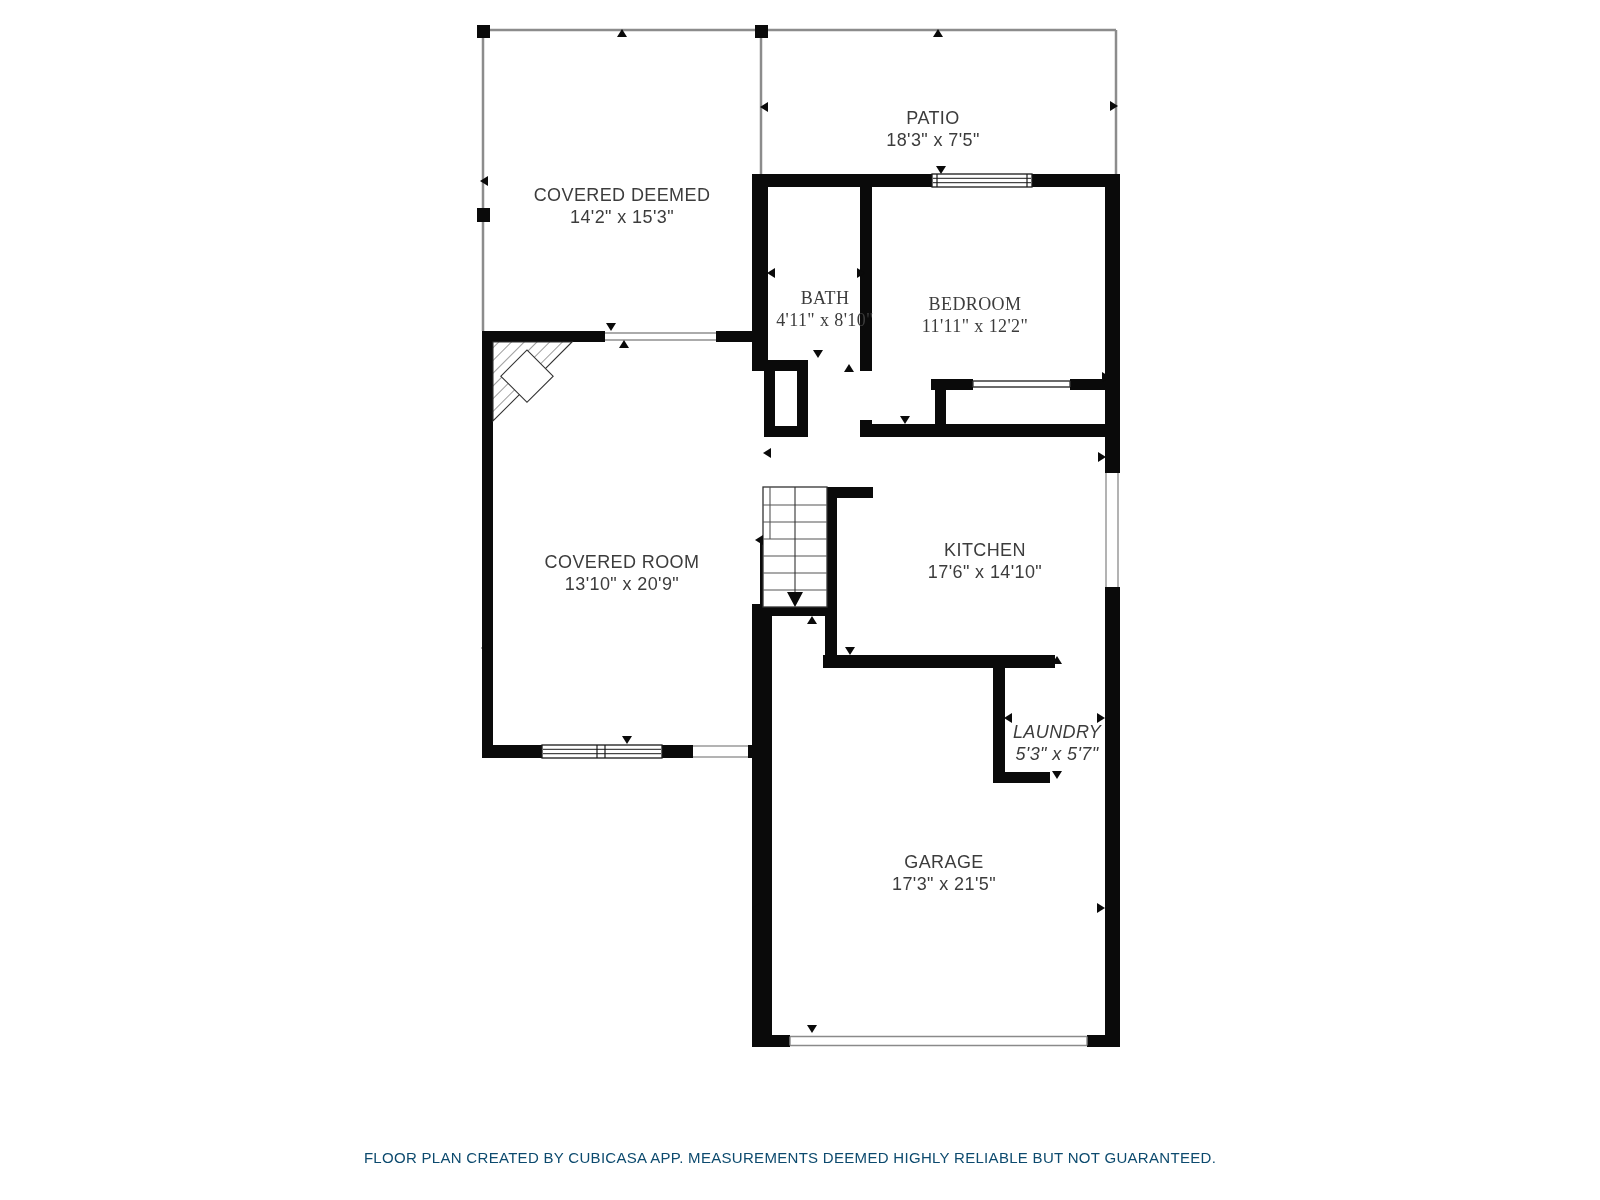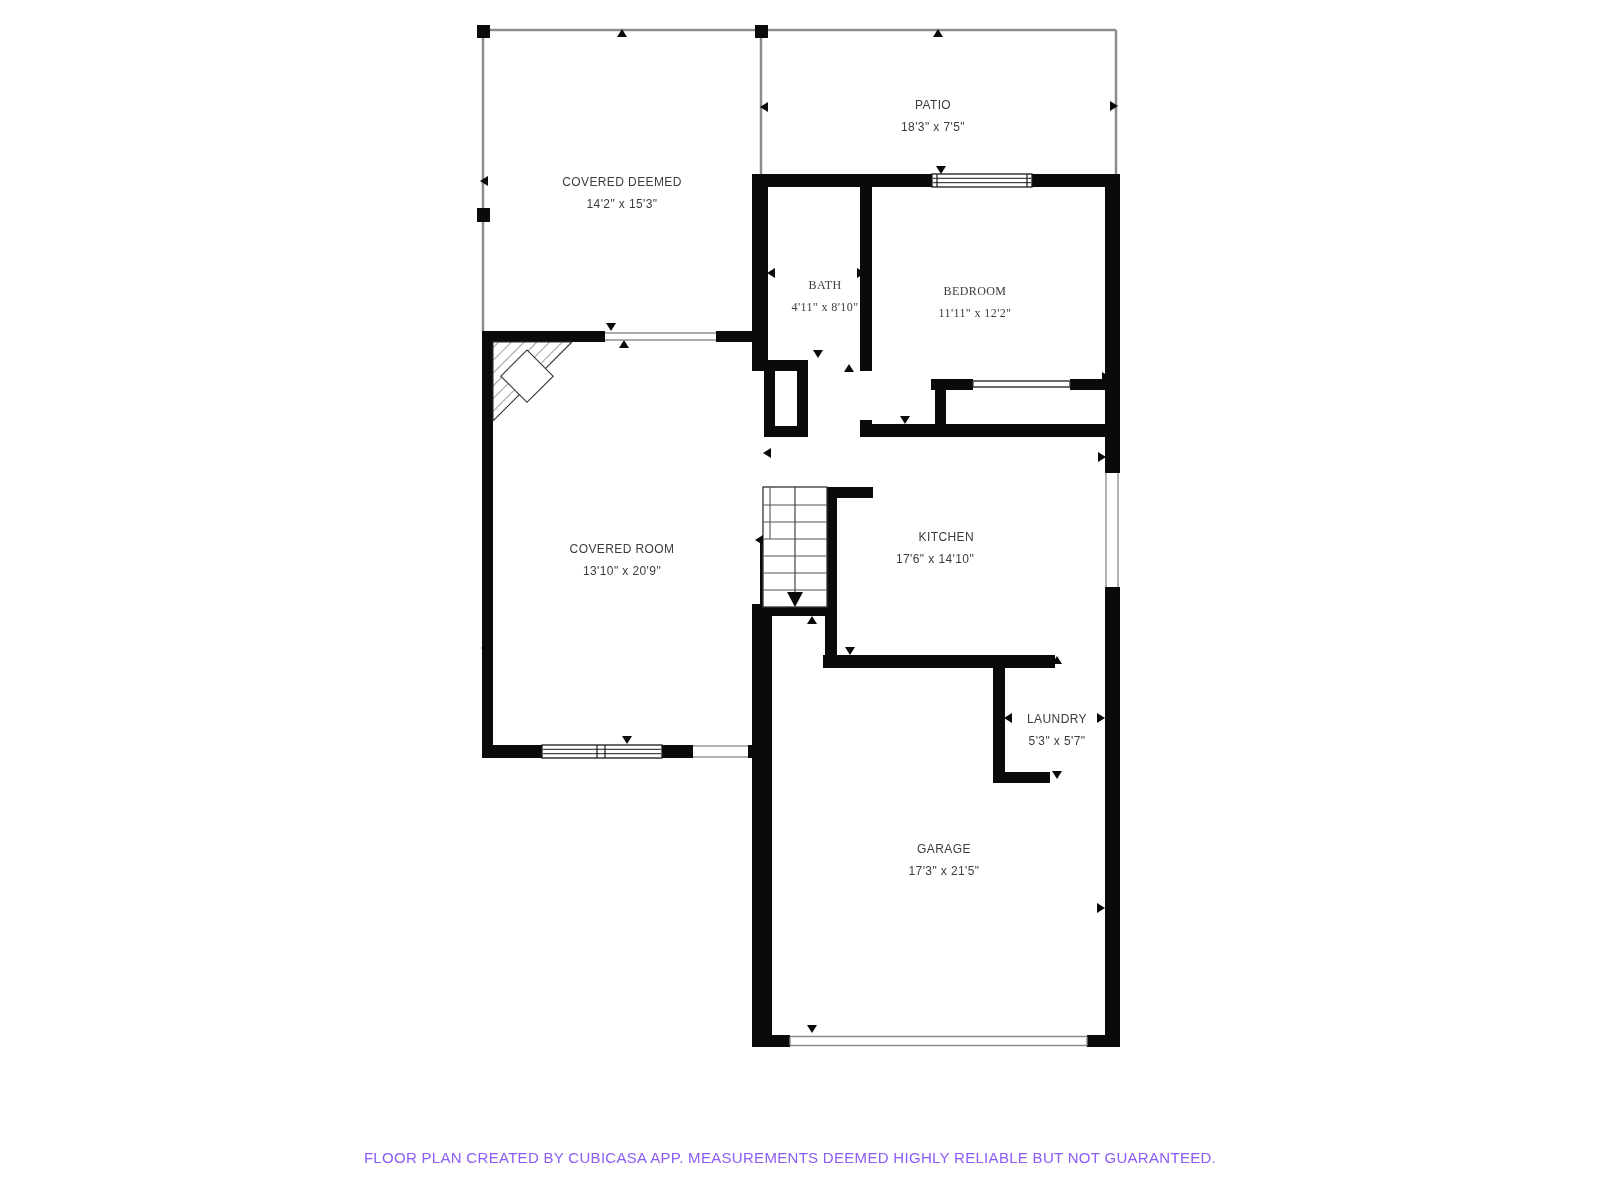--- a/index.html
+++ b/index.html
@@ -9,31 +9,32 @@
     background:#ffffff;
     font-family:"Liberation Sans","DejaVu Sans",sans-serif;
     overflow:hidden;
   }
   .plan svg{position:absolute;left:0;top:0;}
   .room-label{
     position:absolute;
     transform:translate(-50%,-50%);
     text-align:center;
     color:#3c3c3c;
-    font-size:12px;
+    font-size:18px;
     line-height:22px;
     letter-spacing:.4px;
     white-space:nowrap;
+    margin-top:13px;
   }
   .footer-note{
     position:absolute;
     left:790px;top:1157px;
     transform:translate(-50%,-50%);
     font-size:15px;
-    color:#8b5cf6;
+    color:#0c4a6e;
     letter-spacing:.3px;
     white-space:nowrap;
   }
 </style>
 </head>
 <body>
 
 <div class="plan">
 
 <svg width="1600" height="1200" viewBox="0 0 1600 1200">
@@ -211,25 +212,25 @@
     <span>4'11" x 8'10"</span>
   </div>
   <div class="room-label" style="left:975px;top:302px;font-family:Liberation Serif, serif;">
     <span>BEDROOM</span><br>
     <span>11'11" x 12'2"</span>
   </div>
   <div class="room-label" style="left:622px;top:560px;">
     <span>COVERED ROOM</span><br>
     <span>13'10" x 20'9"</span>
   </div>
-  <div class="room-label" style="left:935px;top:548px;text-align:right;">
+  <div class="room-label" style="left:985px;top:548px;">
     <span>KITCHEN</span><br>
     <span>17'6" x 14'10"</span>
   </div>
-  <div class="room-label" style="left:1057px;top:730px;">
+  <div class="room-label" style="left:1057px;top:730px;font-style:italic;">
     <span>LAUNDRY</span><br>
     <span>5'3" x 5'7"</span>
   </div>
   <div class="room-label" style="left:944px;top:860px;">
     <span>GARAGE</span><br>
     <span>17'3" x 21'5"</span>
   </div>
 
   <div class="footer-note">FLOOR PLAN CREATED BY CUBICASA APP. MEASUREMENTS DEEMED HIGHLY RELIABLE BUT NOT GUARANTEED.</div>
 

